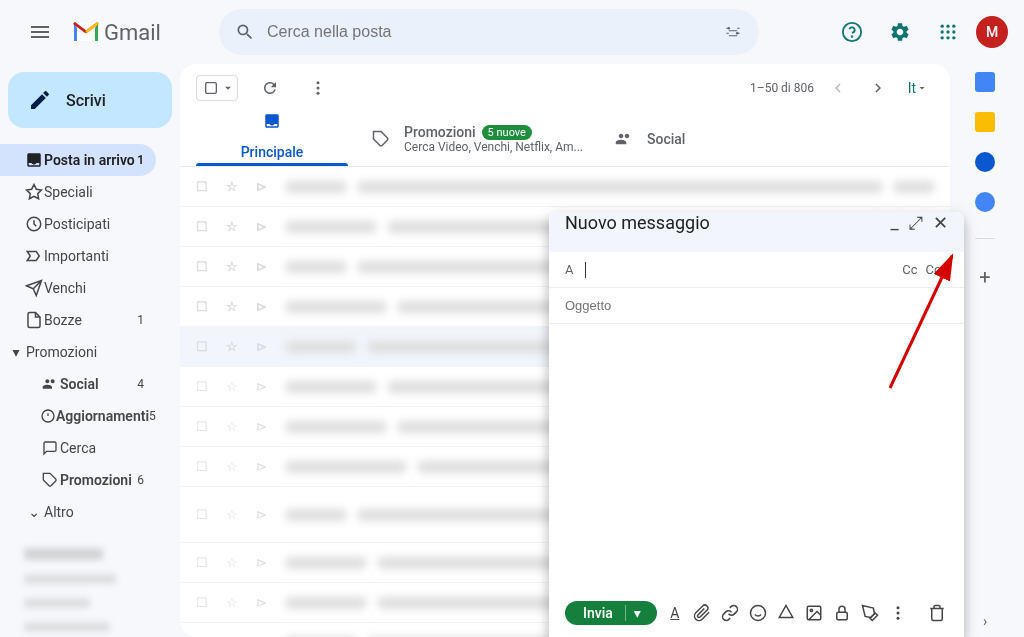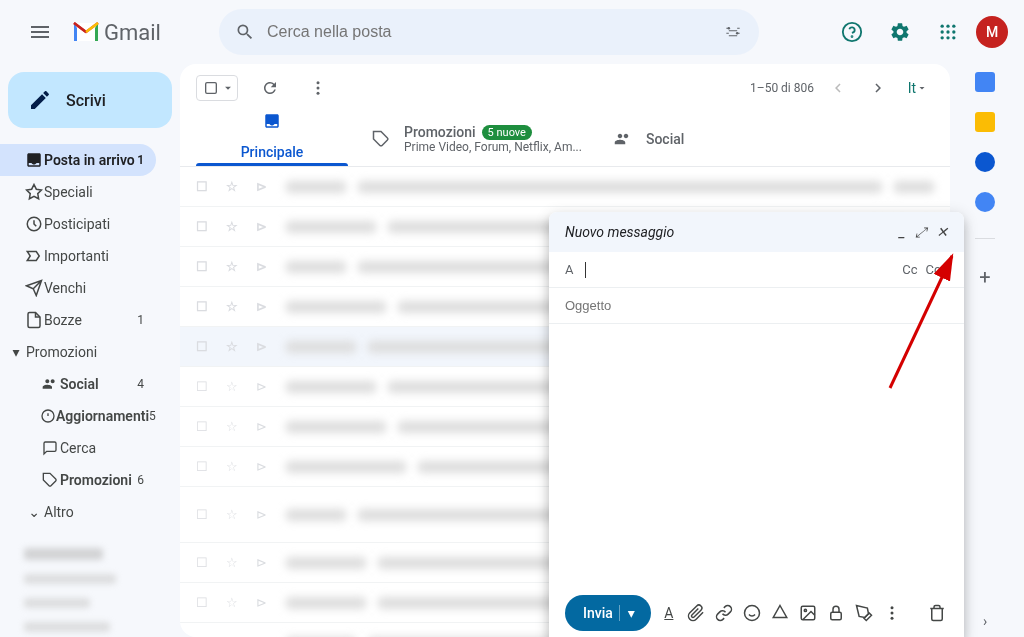--- a/index.html
+++ b/index.html
@@ -40,28 +40,28 @@
 .mail-row { height: 40px; display: flex; align-items: center; padding: 0 16px; gap: 12px; border-bottom: 1px solid #f1f3f4; color: #5f6368; font-size: 13px; }
 .mail-row.unread { font-weight: 600; color: #202124; }
 .mail-row .blur { filter: blur(4px); background: #ddd; border-radius: 4px; height: 12px; }
 .mail-row .sender { width: 140px; }
 .mail-row .subject { flex: 1; }
 .mail-row .date { width: 40px; text-align: right; }
 .mail-row .star, .mail-row .chk { width: 18px; color: #dadce0; }
 .right-panel { width: 46px; display: flex; flex-direction: column; align-items: center; padding: 8px 0; gap: 20px; }
 .side-icon { width: 20px; height: 20px; border-radius: 3px; }
 .compose-window { position: absolute; bottom: 0; right: 60px; width: 415px; height: 425px; background: white; box-shadow: 0 8px 10px 1px rgba(0,0,0,.14),0 3px 14px 2px rgba(0,0,0,.12); border-radius: 8px 8px 0 0; display: flex; flex-direction: column; z-index: 100; }
-.compose-header { height: 40px; background: #f2f6fc; padding: 0 16px; display: flex; align-items: center; border-radius: 8px 8px 0 0; font-size: 14px; font-style: italic; }
+.compose-header { height: 40px; background: #f2f6fc; padding: 0 16px; display: flex; align-items: flex-start; border-radius: 8px 8px 0 0; font-size: 18px; }
 .compose-header-actions { margin-left: auto; display: flex; gap: 10px; color: #444; }
 .compose-field { height: 36px; border-bottom: 1px solid #eceff1; padding: 0 16px; display: flex; align-items: center; gap: 8px; font-size: 13px; color: #5f6368; }
 .compose-field input { flex: 1; border: none; outline: none; font-size: 13px; }
 .cc-ccn { margin-left: auto; display: flex; gap: 8px; color: #5f6368; font-size: 13px; cursor: pointer; }
 .compose-body { flex: 1; }
 .compose-footer { height: 48px; padding: 0 16px; display: flex; align-items: center; gap: 8px; }
-.send-btn { background: #0369a1; color: white; height: 36px; padding: 0 16px 0 18px; border-radius: 18px; display: flex; align-items: center; gap: 6px; font-weight: 500; font-size: 14px; cursor: pointer; }
+.send-btn { background: #15803d; color: white; height: 24px; padding: 0 16px 0 18px; border-radius: 18px; display: flex; align-items: center; gap: 12px; font-weight: 500; font-size: 14px; cursor: pointer; }
 .compose-footer .tool-icon { width: 20px; color: #444746; cursor: pointer; text-align: center; }
 .arrow-annotation { position: absolute; z-index: 200; pointer-events: none; }
 svg { display: block; }
 .blurred-section { filter: blur(3px); opacity: 0.6; }
 </style>
 </head>
 <body>
 
 <div class="header">
   <div class="menu-btn">
@@ -288,21 +288,21 @@
         </div>
         <div class="tab">
           <svg width="18" height="18" viewBox="0 0 24 24" fill="none" stroke="currentColor" stroke-width="2">
               <path d="M20.59 13.41l-7.17 7.17a2 2 0 01-2.83 0L2 12V2h10l8.59 8.59a2 2 0 010 2.82z"></path>
             </svg>
           <div class="tab-content">
             <div style="display:flex;gap:6px;align-items:center">
               <span class="tab-label">Promozioni</span>
               <span class="badge">5 nuove</span>
             </div>
-            <span class="tab-sub">Prime Video, Forum, Netflix, Am...</span>
+            <span class="tab-sub">Cerca Video, Venchi, Netflix, Am...</span>
           </div>
         </div>
         <div class="tab">
           <svg width="18" height="18" viewBox="0 0 24 24" fill="currentColor">
               <path d="M16 11c1.66 0 2.99-1.34 2.99-3S17.66 5 16 5s-3 1.34-3 3 1.34 3 3 3zm-8 0c1.66 0 2.99-1.34 2.99-3S9.66 5 8 5 5 6.34 5 8s1.34 3 3 3zm0 2c-2.33 0-7 1.17-7 3.5V19h14v-2.5c0-2.33-4.67-3.5-7-3.5z"></path>
             </svg>
           <span class="tab-label">Social</span>
         </div>
       </div>
       <div class="mail-list">

